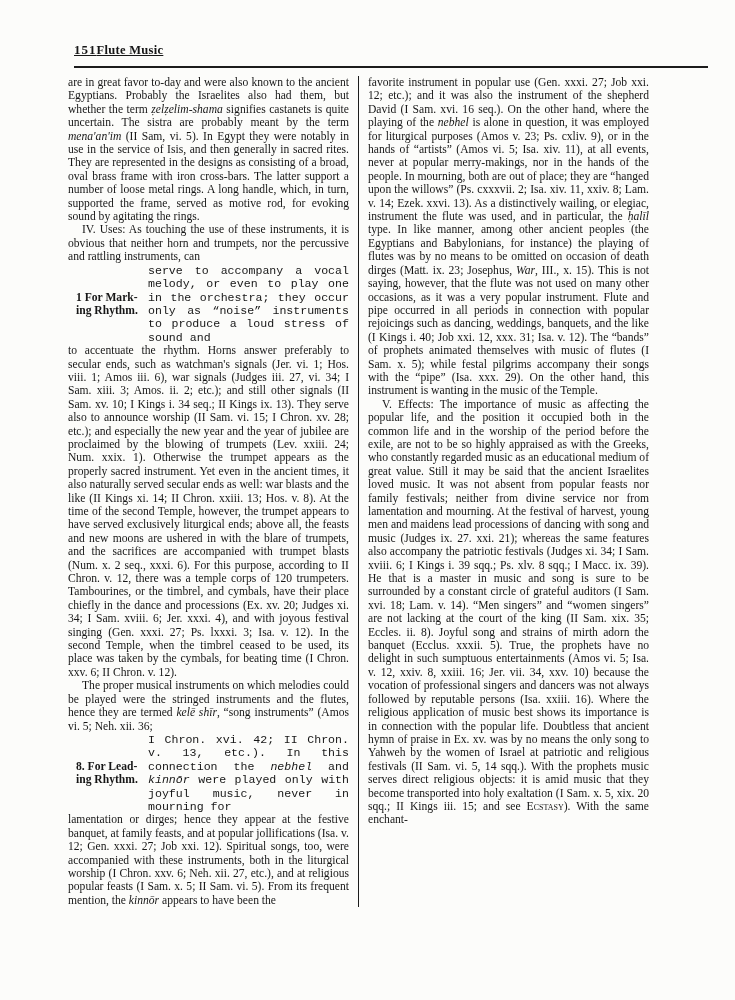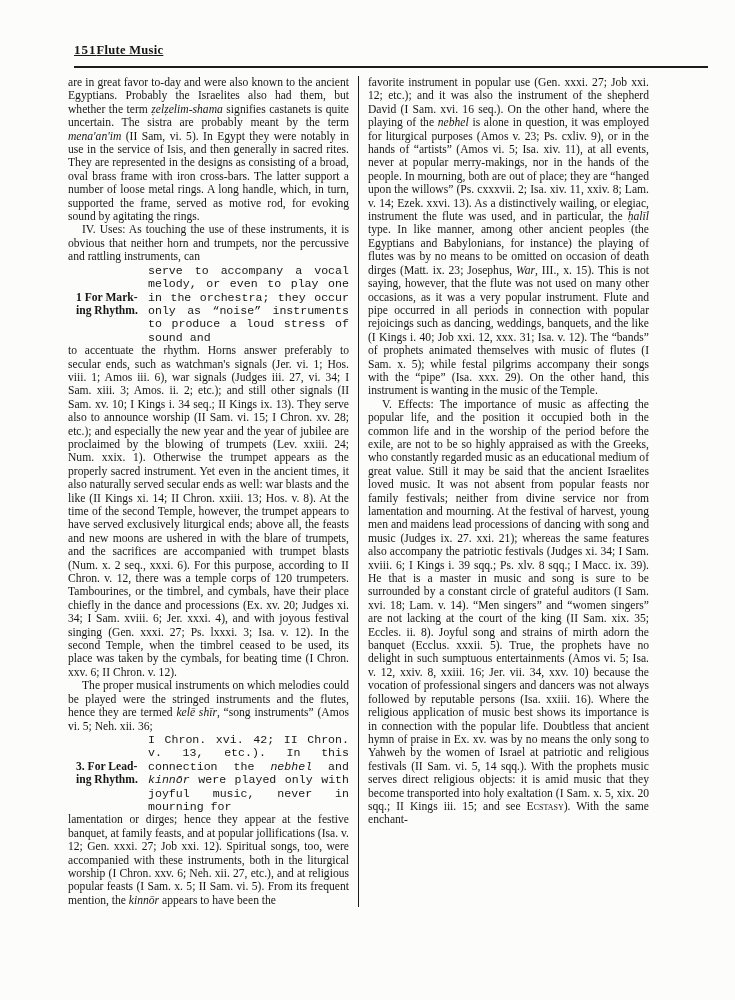--- a/index.html
+++ b/index.html
@@ -67,21 +67,21 @@
           <div class="cutin-head">
             <div>1 For Mark-</div>
             <div>ing Rhythm.</div>
           </div>
           <div class="cutin-body">serve to accompany a vocal melody, or even to play one in the orchestra; they occur only as “noise” instruments to produce a loud stress of sound and</div>
         </div>
         <p class="para">to accentuate the rhythm.  Horns answer preferably to secular ends, such as watchman's signals (Jer. vi. 1;  Hos. viii. 1;  Amos iii. 6), war signals (Judges iii. 27, vi. 34;  I Sam. xiii. 3;  Amos. ii. 2; etc.);  and still other signals (II Sam. xv. 10; I Kings i. 34 seq.;  II Kings ix. 13).  They serve also to announce worship (II Sam. vi. 15;  I Chron. xv. 28;  etc.);  and especially the new year and the year of jubilee are proclaimed by the blowing of trumpets (Lev. xxiii. 24;  Num. xxix. 1).  Otherwise the trumpet appears as the properly sacred instrument.  Yet even in the ancient times, it also naturally served secular ends as well:  war blasts and the like (II Kings xi. 14;  II Chron. xxiii. 13;  Hos. v. 8).  At the time of the second Temple, however, the trumpet appears to have served exclusively liturgical ends;  above all, the feasts and new moons are ushered in with the blare of trumpets, and the sacrifices are accompanied with trumpet blasts (Num. x. 2 seq., xxxi. 6).  For this purpose, according to II Chron. v. 12, there was a temple corps of 120 trumpeters.  Tambourines, or the timbrel, and cymbals, have their place chiefly in the dance and processions (Ex. xv. 20;  Judges xi. 34;  I Sam. xviii. 6;  Jer. xxxi. 4), and with joyous festival singing (Gen. xxxi. 27; Ps. lxxxi. 3;  Isa. v. 12).  In the second Temple, when the timbrel ceased to be used, its place was taken by the cymbals, for beating time (I Chron. xxv. 6;  II Chron. v. 12).</p>
         <p class="para indent">The proper musical instruments on which melodies could be played were the stringed instruments and the flutes, hence they are termed <i>kelē shīr</i>, “song instruments” (Amos vi. 5;  Neh. xii. 36;</p>
         <div class="cutin">
           <div class="cutin-head">
-            <div>3. For Lead-</div>
+            <div>8. For Lead-</div>
             <div>ing Rhythm.</div>
           </div>
           <div class="cutin-body">I Chron. xvi. 42;  II Chron. v. 13, etc.). In this connection the <i>nebhel</i> and <i>kinnōr</i> were played only with joyful music, never in mourning for</div>
         </div>
         <p class="para">lamentation or dirges;  hence they appear at the festive banquet, at family feasts, and at popular jollifications (Isa. v. 12;  Gen. xxxi. 27;  Job xxi. 12). Spiritual songs, too, were accompanied with these instruments, both in the liturgical worship (I Chron. xxv. 6;  Neh. xii. 27, etc.), and at religious popular feasts (I Sam. x. 5;  II Sam. vi. 5).  From its frequent mention, the <i>kinnōr</i> appears to have been the</p>
       </div>
     <div class="divider"></div>
     <div class="col" id="right-col">
         <p class="para">favorite instrument in popular use (Gen. xxxi. 27; Job xxi. 12;  etc.);  and it was also the instrument of the shepherd David (I Sam. xvi. 16 seq.).  On the other hand, where the playing of the <i>nebhel</i> is alone in question, it was employed for liturgical purposes (Amos v. 23;  Ps. cxliv. 9), or in the hands of “artists” (Amos vi. 5;  Isa. xiv. 11), at all events, never at popular merry-makings, nor in the hands of the people.  In mourning, both are out of place; they are “hanged upon the willows” (Ps. cxxxvii. 2;  Isa. xiv. 11, xxiv. 8;  Lam. v. 14;  Ezek. xxvi. 13). As a distinctively wailing, or elegiac, instrument the flute was used, and in particular, the <i>ḥalīl</i> type. In like manner, among other ancient peoples (the Egyptians and Babylonians, for instance) the playing of flutes was by no means to be omitted on occasion of death dirges (Matt. ix. 23;  Josephus, <i>War</i>, III., x. 15).  This is not saying, however, that the flute was not used on many other occasions, as it was a very popular instrument.  Flute and pipe occurred in all periods in connection with popular rejoicings such as dancing, weddings, banquets, and the like (I Kings i. 40;  Job xxi. 12, xxx. 31;  Isa. v. 12).  The “bands” of prophets animated themselves with music of flutes (I Sam. x. 5); while festal pilgrims accompany their songs with the “pipe” (Isa. xxx. 29).  On the other hand, this instrument is wanting in the music of the Temple.</p>
         <p class="para indent"><b>V. Effects:</b>  The importance of music as affecting the popular life, and the position it occupied both in the common life and in the worship of the period before the exile, are not to be so highly appraised as with the Greeks, who constantly regarded music as an educational medium of great value.  Still it may be said that the ancient Israelites loved music.  It was not absent from popular feasts nor family festivals;  neither from divine service nor from lamentation and mourning.  At the festival of harvest, young men and maidens lead processions of dancing with song and music (Judges ix. 27. xxi. 21);  whereas the same features also accompany the patriotic festivals (Judges xi. 34; I Sam. xviii. 6;  I Kings i. 39 sqq.;  Ps. xlv. 8 sqq.; I Macc. ix. 39).   He that is a master in music and song is sure to be surrounded by a constant circle of grateful auditors (I Sam. xvi. 18;  Lam. v. 14). “Men singers” and “women singers” are not lacking at the court of the king (II Sam. xix. 35;  Eccles. ii. 8).  Joyful song and strains of mirth adorn the banquet (Ecclus. xxxii. 5).  True, the prophets have no delight in such sumptuous entertainments (Amos vi. 5;  Isa. v. 12, xxiv. 8, xxiii. 16;  Jer. vii. 34, xxv. 10) because the vocation of professional singers and dancers was not always followed by reputable persons (Isa. xxiii. 16).  Where the religious application of music best shows its importance is in connection with the popular life. Doubtless that ancient hymn of praise in Ex. xv. was by no means the only song to Yahweh by the women of Israel at patriotic and religious festivals (II Sam. vi. 5, 14 sqq.).  With the prophets music serves direct religious objects:  it is amid music that they become transported into holy exaltation (I Sam. x. 5, xix. 20 sqq.;  II Kings iii. 15;  and see <span class="sc">Ecstasy</span>).   With the same enchant-</p>

